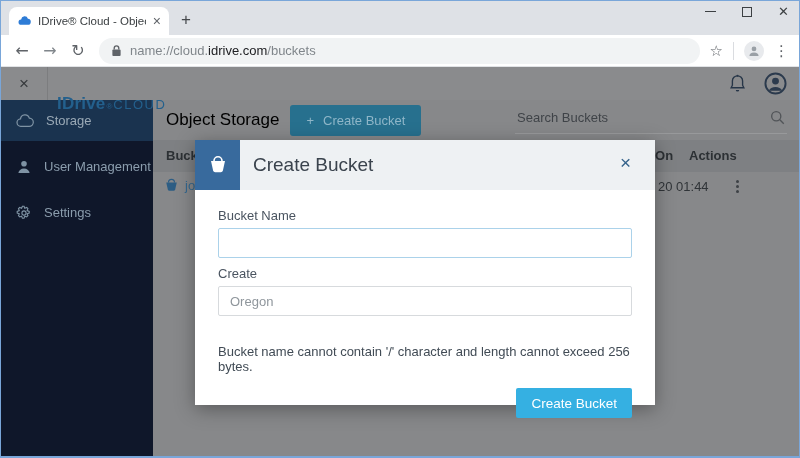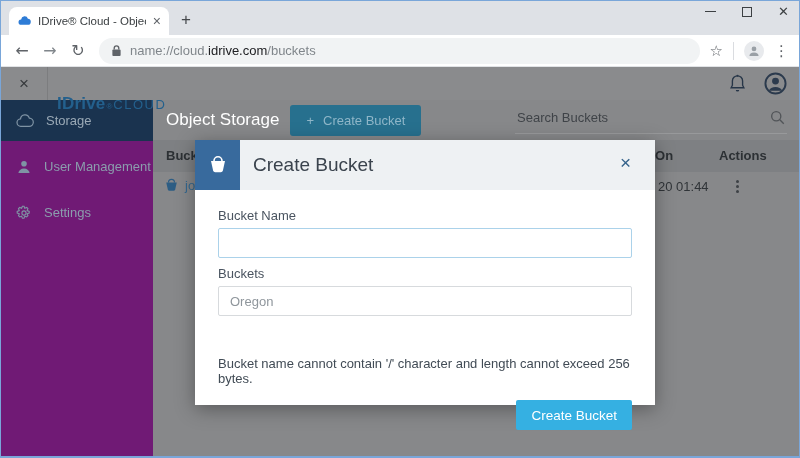--- a/index.html
+++ b/index.html
@@ -36,55 +36,55 @@
   .app { position:relative; height:390px; overflow:hidden; background:#87888a; }
   .app-header { height:33px; background:#8a8b8d; display:flex; align-items:center; position:relative; }
   .menu-toggle { width:47px; height:33px; display:flex; align-items:center; justify-content:center; font-size:17px; color:#36393c; border-right:1px solid #7c7d7f; }
   .logo { margin-left:9px; color:#23608d; display:flex; align-items:baseline; }
   .logo-brand { font-weight:bold; font-size:17px; letter-spacing:0.2px;margin-top:40px; }
   .logo-reg { font-size:8px; margin:0 1px 0 1px; }
   .logo-cloud { font-size:13px; letter-spacing:1.5px; font-weight:500; }
   .hdr-right { position:absolute; right:12px; top:0; height:33px; display:flex; align-items:center; gap:18px; }
 
   .app-body { display:flex; height:357px; }
-  .sidebar { width:152px; background:#701a75; flex-shrink:0; }
+  .sidebar { width:152px; background:#0f172a; flex-shrink:0; }
   .side-item { height:41px; display:flex; align-items:center; gap:12px; padding-left:15px; color:#8b9dad; font-size:13px; }
   .side-item.active { background:#1a334f; color:#9aa9b6; }
   .side-item + .side-item { margin-top:5px; }
 
   .content { flex:1; position:relative; }
   .title-row { height:40px; display:flex; align-items:center; padding:0 12px 0 13px; }
-  .page-title { font-size:17px; color:#ffffff; }
+  .page-title { font-size:17px; color:#000000; }
   .btn-create-dim { margin-left:11px; background:#27708e; color:#8fb6c8; font-size:13px; border:none; border-radius:3px; height:31px; padding:0 16px; display:flex; align-items:center; gap:9px; }
   .search-wrap { margin-left:auto; width:272px; border-bottom:1px solid #98999b; height:28px; display:flex; align-items:center; padding:0 2px 4px 2px; gap:6px; }
   .search-input { flex:1; background:transparent; border:none; outline:none; font-size:13px; color:#3f4348; }
   .search-input::placeholder { color:#3f4348; opacity:1; }
 
   .table-head { height:32px; background:#7e8083; position:relative; font-size:13px; font-weight:bold; color:#2c3034; }
   .th { position:absolute; top:8px; }
   .th-name { left:13px; }
   .th-created { left:450px; }
-  .th-actions { left:566px; }
+  .th-actions { left:536px; }
   .table-row { height:30px; position:relative; font-size:13px; }
   .cell-name { position:absolute; left:11px; top:6px; display:flex; align-items:flex-start; gap:6px; color:#35688f; }
   .cell-created { position:absolute; left:505px; top:7px; color:#303438; }
   .cell-actions { position:absolute; left:580px; top:5px; display:flex; flex-direction:column; gap:2px; padding:3px; }
   .dot { width:3px; height:3px; border-radius:50%; background:#3e4246; }
 
   
   .modal { position:absolute; left:194px; top:73px; width:460px; height:265px; background:#fff; box-shadow:0 4px 18px rgba(0,0,0,0.35); z-index:10; }
   .modal-header { height:50px; background:#eef1f3; display:flex; align-items:center; position:relative; }
   .modal-icon-box { width:45px; height:50px; background:#386a9d; display:flex; align-items:center; justify-content:center; flex-shrink:0; }
   .modal-title { margin-left:13px; font-size:19px; color:#3a434d; }
   .modal-close { position:absolute; right:24px; top:13px; font-size:19px; color:#35638b; line-height:1; }
   .modal-body { padding:10px 23px 0 23px; }
   .field-label { font-size:13px; color:#4a5460; margin:8px 0 5px 0; }
   .field-input { width:100%; height:30px; border:1px solid #abd2ea; border-radius:2px; font-size:13px; color:#333; padding:0 11px; outline:none; font-family:"Liberation Sans", sans-serif; }
   .field-input.region { border-color:#d7dadd; color:#8f969c; }
-  .modal-note { font-size:13px; color:#414b55; margin-top:40px; }
+  .modal-note { font-size:13px; color:#414b55; margin-top:28px; }
   .btn-submit { float:right; margin-top:14px; background:#35b0e2; color:#ffffff; border:none; border-radius:2px; height:30px; padding:0 15px; font-size:13.5px; font-family:"Liberation Sans", sans-serif; }
 </style>
 </head>
 <body>
 
 <div class="window">
 
   <div class="tabstrip">
     <div class="tab">
       <svg width="14" height="14" viewBox="0 0 20 20">
@@ -219,21 +219,21 @@
               <path d="M3 6 h14 l-2.1 9.5 a2.2 2.2 0 0 1-2.1 1.7 h-5.6 a2.2 2.2 0 0 1-2.1-1.7 Z" fill="#ffffff"></path>
               <path d="M6 6 a4 4.2 0 0 1 8 0" fill="none" stroke="#ffffff" stroke-width="1.6"></path>
             </svg>
         </div>
         <span class="modal-title">Create Bucket</span>
         <span class="modal-close">×</span>
       </div>
       <div class="modal-body">
         <div class="field-label">Bucket Name</div>
         <input class="field-input" value="" style="">
-        <div class="field-label">Buckets</div>
+        <div class="field-label">Create</div>
         <input class="field-input region" readonly="" value="Oregon" style="">
         <div class="modal-note">Bucket name cannot contain '/' character and length cannot exceed 256 bytes.</div>
         <button class="btn-submit">Create Bucket</button>
       </div>
     </div>
 
   </div>
 </div>
 
 </body></html>

